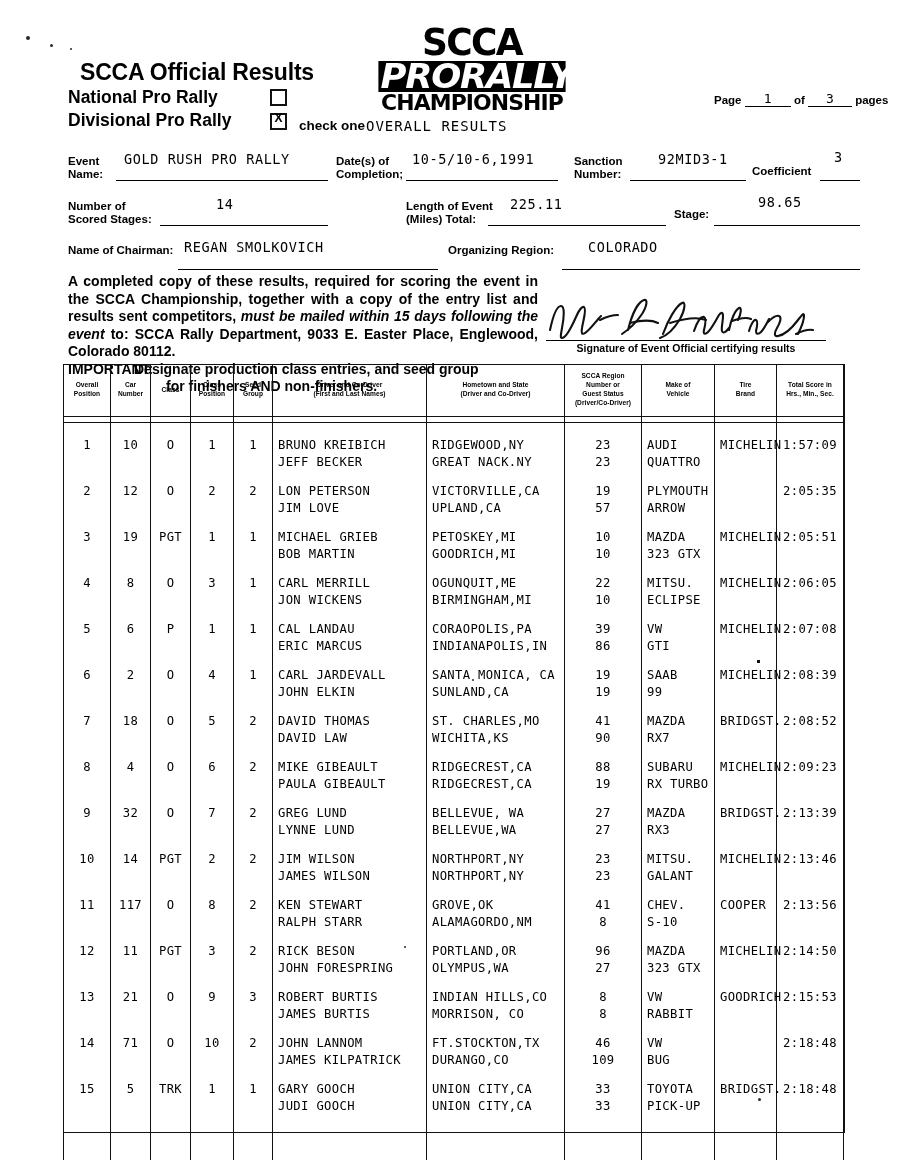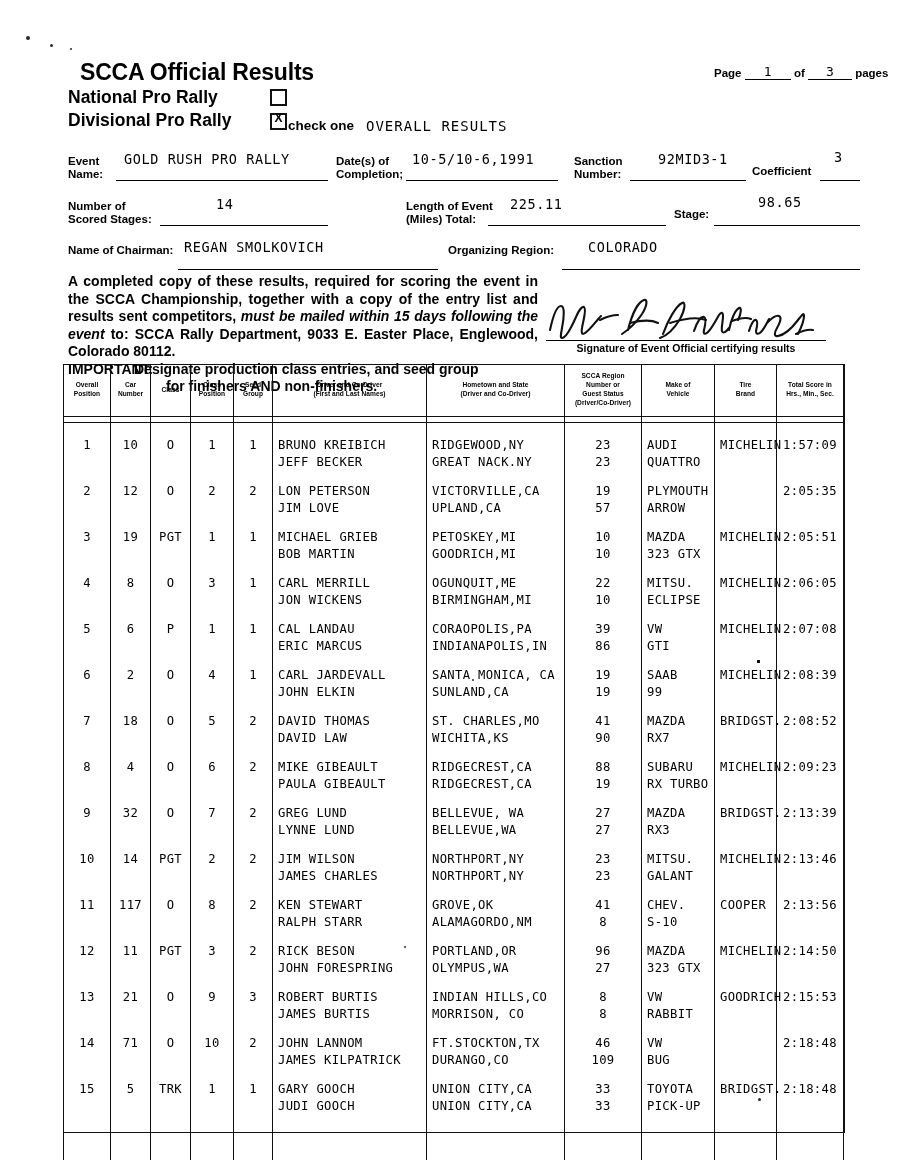--- a/index.html
+++ b/index.html
@@ -61,21 +61,21 @@
   .chk.x::after {
     content: "X";
     position: absolute;
     left: 0; top: -2px;
     width: 13px;
     font-size: 12px;
   }
   .check-one {
     font-size: 13.5px;
     font-weight: bold;
-    margin-left: 1px;
+    margin-left: 12px;
     position: relative;
     top: 5px;
     text-align: center;
   }
 
   
   .logo {
     position: absolute;
     left: 382px; top: 26px;
     width: 180px;
@@ -112,21 +112,21 @@
   }
   .overall-results {
     position: absolute;
     left: 366px; top: 118px;
     font-size: 14px;
     font-family: "DejaVu Sans Mono", monospace;
     letter-spacing: 1px;
   }
   .pagecount {
     position: absolute;
-    left: 688px; top: 65px;
+    left: 688px; top: 92px;
     font-size: 11.5px;
     font-weight: bold;
     padding-left: 26px;
   }
   .pagecount .ul {
     display: inline-block;
     border-bottom: 1.3px solid #000;
     text-align: center;
     font-family: "DejaVu Sans Mono", monospace;
     font-weight: normal;
@@ -263,20 +263,25 @@
       <span class="lbl">National Pro Rally</span>
       <span class="chk"></span>
     </div>
     <div class="title-row">
       <span class="lbl">Divisional Pro Rally</span>
       <span class="chk x"></span>
       <span class="check-one">check one</span>
     </div>
   </div>
 
+  <div class="logo">
+    <div class="l1">SCCA</div>
+    <div class="l2">PRORALLY</div>
+    <div class="l3">CHAMPIONSHIP</div>
+  </div>
 
   <div class="overall-results">OVERALL RESULTS</div>
 
   <div class="pagecount">
     <span>Page</span>
     <span class="ul w1">1</span>
     <span>of</span>
     <span class="ul w2">3</span>
     <span>pages</span>
   </div>
@@ -688,21 +693,21 @@
           <td class="num">2:13:39</td>
         </tr>
         <tr>
           <td class="num">10</td>
           <td class="num">14</td>
           <td class="num">PGT</td>
           <td class="num">2</td>
           <td class="num">2</td>
           <td class="padl">
             <span class="l2txt">JIM WILSON</span>
-            <span class="l2txt">JAMES CHARLES</span>
+            <span class="l2txt">JAMES WILSON</span>
           </td>
           <td class="padl">
             <span class="l2txt">NORTHPORT,NY</span>
             <span class="l2txt">NORTHPORT,NY</span>
           </td>
           <td class="num">
             <span class="l2txt">23</span>
             <span class="l2txt">23</span>
           </td>
           <td class="padl">

